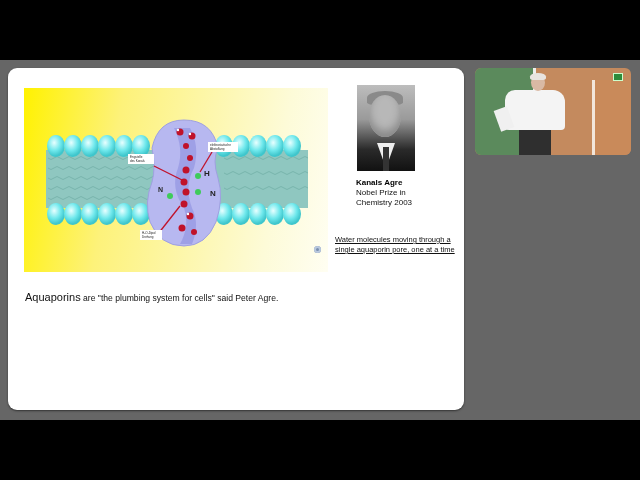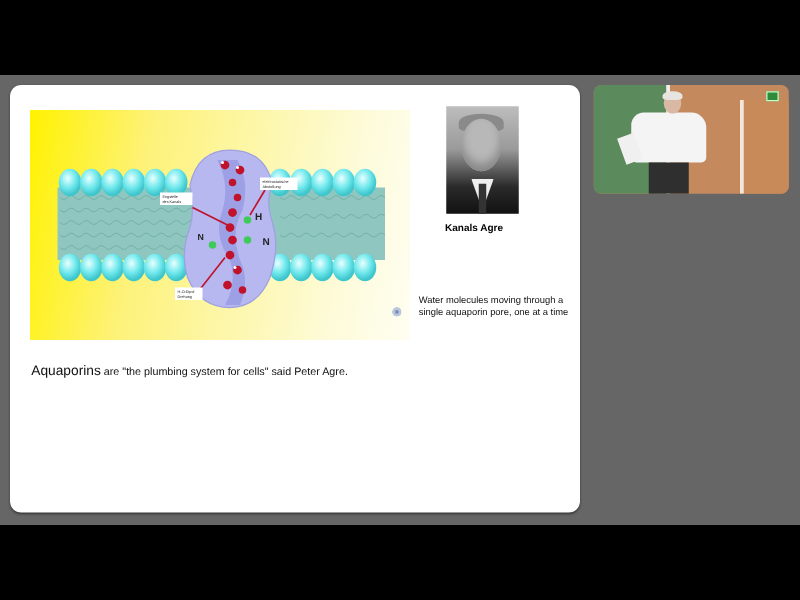--- a/index.html
+++ b/index.html
@@ -8,21 +8,21 @@
   .slide{position:absolute;left:8px;top:68px;width:456px;height:342px;background:#fff;border-radius:9px;box-shadow:0 1px 2px #333;overflow:hidden;}
   .figure{position:absolute;left:16px;top:20px;width:304px;height:184px;background:linear-gradient(100deg,#fff200 0%,#fdf27a 30%,#fdfbd8 80%,#fffef2 100%);overflow:hidden;}
   .portrait{position:absolute;left:349px;top:17px;width:58px;height:86px;background:linear-gradient(180deg,#bdbdbd 0%,#9a9a9a 40%,#2a2a2a 75%,#111 100%);}
   .portrait .face{position:absolute;left:12px;top:10px;width:32px;height:42px;border-radius:50%;background:#b8b8b8;box-shadow:inset 0 -6px 8px #888;}
   .portrait .hair{position:absolute;left:10px;top:6px;width:36px;height:14px;border-radius:50% 50% 20% 20%;background:#8a8a8a;}
   .portrait .collar{position:absolute;left:20px;top:58px;width:18px;height:20px;background:#eee;clip-path:polygon(0 0,100% 0,60% 100%,40% 100%);}
   .portrait .tie{position:absolute;left:26px;top:62px;width:6px;height:24px;background:#333;}
   .caption-name{position:absolute;left:348px;top:110px;font-size:8px;font-weight:bold;color:#000;}
   .caption-prize{position:absolute;left:348px;top:120px;font-size:8px;color:#111;line-height:10px;width:80px;}
   .bullet-dot{position:absolute;left:306px;top:178px;width:7px;height:7px;border-radius:50%;background:#7a8fb0;box-shadow:inset 0 0 0 2px #b9c8de;}
-  .bullet-text{position:absolute;left:327px;top:167px;font-size:7.5px;line-height:10px;color:#111;width:120px;}
+  .bullet-text{position:absolute;left:327px;top:167px;font-size:7.5px;line-height:10px;color:#111;width:120px;text-decoration:underline;}
   .body-text{position:absolute;left:17px;top:222px;width:436px;font-size:8.6px;line-height:12px;color:#111;}
   .body-text p{margin:0;}
   .body-text .big{font-size:11px;text-align:right;}
   .video{position:absolute;left:475px;top:68px;width:156px;height:87px;border-radius:6px;overflow:hidden;background:#c48a5e;}
   .video .green{position:absolute;left:0;top:0;width:58px;height:87px;background:#5b8a5c;}
   .video .pole{position:absolute;left:58px;top:0;width:3px;height:87px;background:#eee;}
   .video .door{position:absolute;left:117px;top:12px;width:39px;height:75px;background:#c98a5a;border-left:3px solid #f3e6da;}
   .video .exit{position:absolute;left:138px;top:5px;width:8px;height:6px;background:#2e8b3a;border:1px solid #cfc;}
   .video .head{position:absolute;left:56px;top:6px;width:14px;height:17px;border-radius:50%;background:#d9b9a4;}
   .video .hair{position:absolute;left:55px;top:5px;width:16px;height:7px;border-radius:50% 50% 30% 30%;background:#e8e4e0;}
@@ -129,20 +129,21 @@
     </svg>
   </div>
 
   <div class="portrait">
     <div class="hair"></div>
       <div class="face"></div>
       <div class="collar"></div>
       <div class="tie"></div>
   </div>
   <div class="caption-name">Kanals Agre</div>
+  <div class="caption-prize">Nobel Prize in Chemistry 2003</div>
 
   <div class="bullet-dot"></div>
   <div class="bullet-text">Water molecules moving through a single aquaporin pore, one at a time</div>
 
   <div class="body-text">
     <p style="margin-top:1px"><span class="big">Aquaporins</span><span> are "the plumbing system for cells" said  Peter Agre.</span></p>
   </div>
 </div>
 
 <div class="video">

